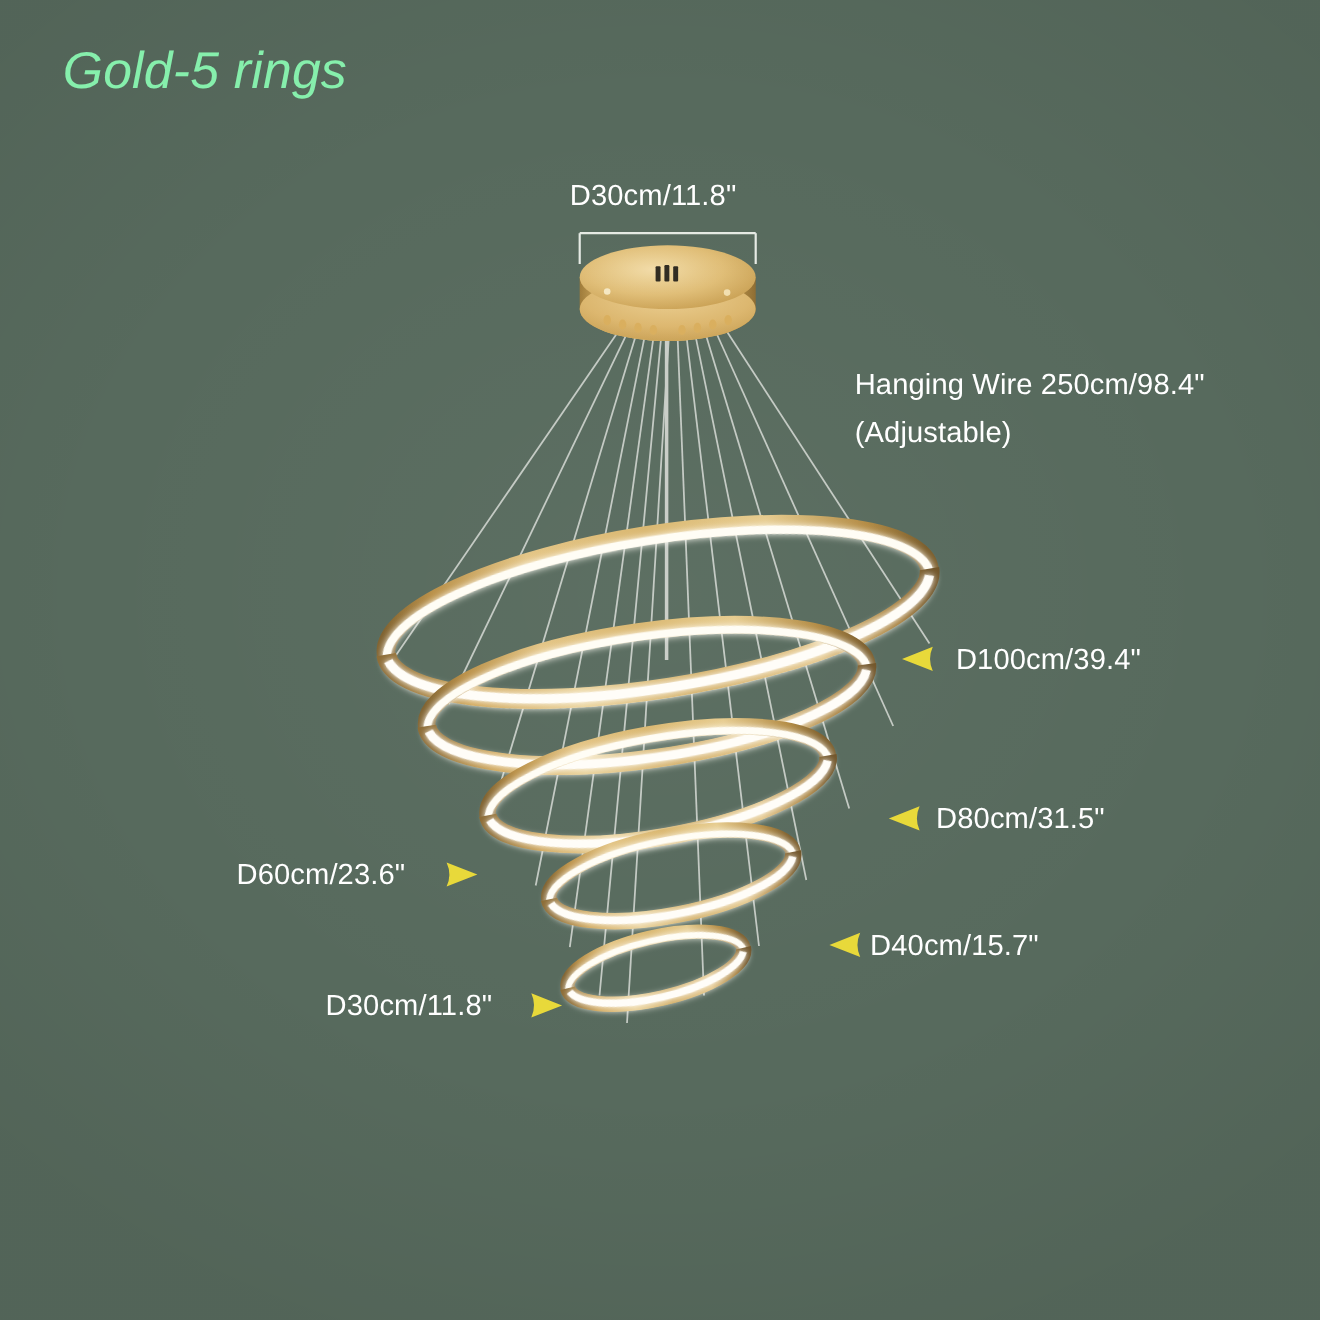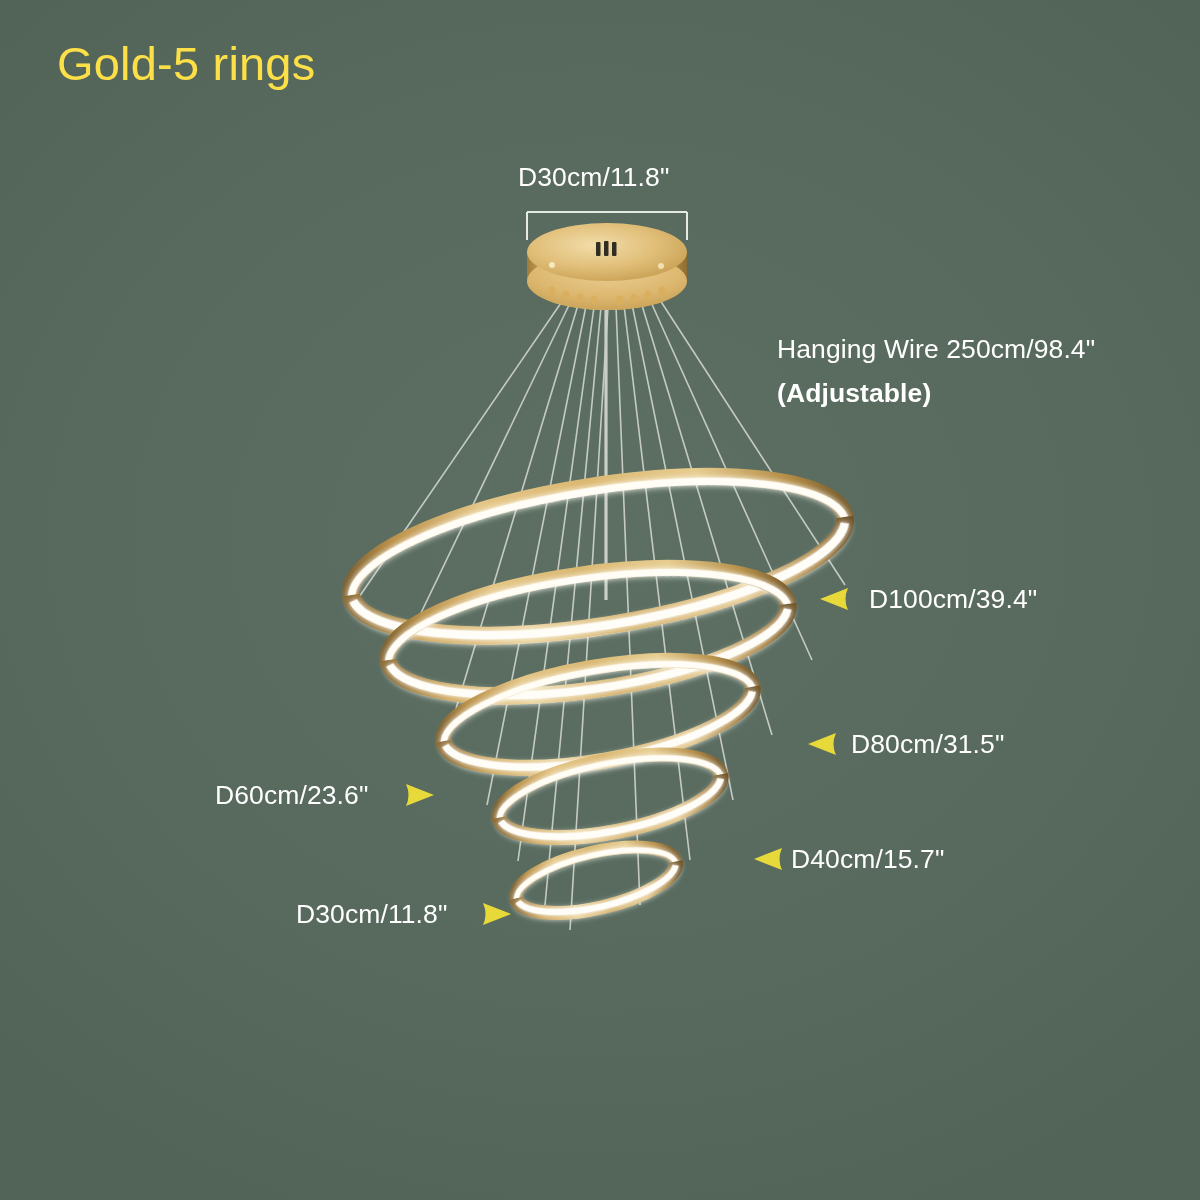--- a/index.html
+++ b/index.html
@@ -19,34 +19,35 @@
     position: absolute;
     inset: 0;
     background: radial-gradient(ellipse 70% 60% at 50% 45%, rgba(255,255,255,0.035) 0%, rgba(255,255,255,0.0) 62%, rgba(0,0,0,0.055) 100%);
     pointer-events: none;
   }
   #title {
     position: absolute;
     left: 57px;
     top: 36px;
     font-size: 47px;
-    color: #fde047;
+    color: #86efac;
     letter-spacing: 0.2px;
     white-space: nowrap;
+    font-style: italic;
   }
   .label {
     position: absolute;
     color: #ffffff;
     font-size: 26.5px;
     white-space: nowrap;
     letter-spacing: 0.1px;
   }
   #lbl-top       { left: 518px; top: 162px; }
   #lbl-wire-1    { left: 777px; top: 334px; }
-  #lbl-wire-2    { left: 777px; top: 378px; font-weight: bold; }
+  #lbl-wire-2    { left: 777px; top: 378px; }
   #lbl-d100-text { left: 869px; top: 584px; }
   #lbl-d80-text  { left: 851px; top: 729px; }
   #lbl-d60-text  { left: 215px; top: 780px; }
   #lbl-d40-text  { left: 791px; top: 844px; }
   #lbl-d30-text  { left: 296px; top: 899px; }
 
   .arrow-ico { position: absolute; }
   #arr-d100 { left: 818px; top: 586px; }
   #arr-d80  { left: 806px; top: 731px; }
   #arr-d60  { left: 400px; top: 782px; }

